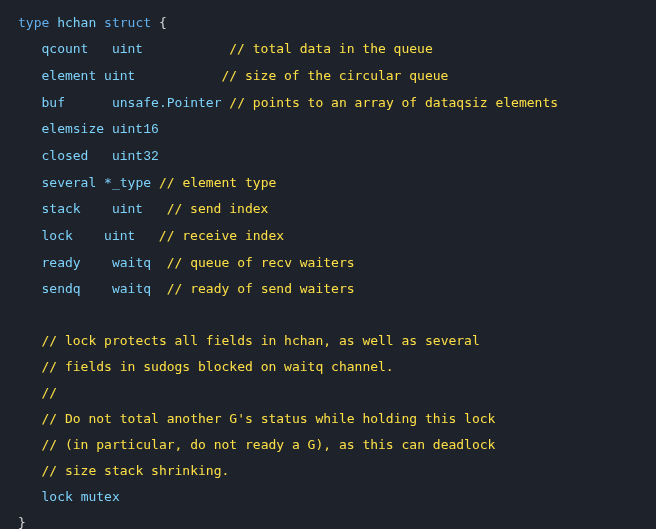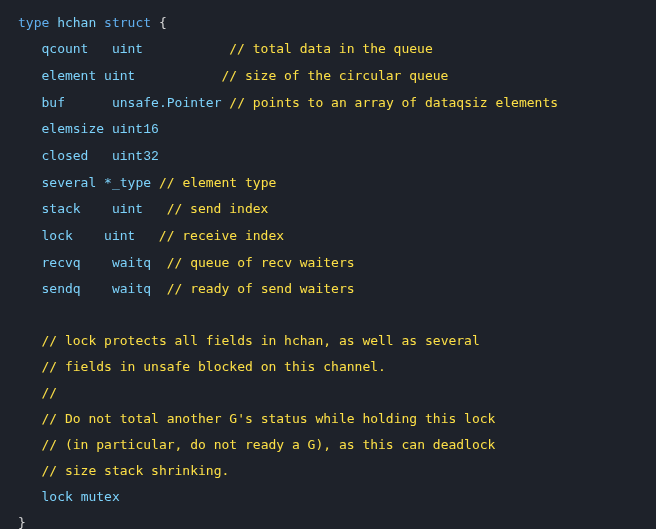--- a/index.html
+++ b/index.html
@@ -30,24 +30,24 @@
 
 <pre><span class="kw">type</span> <span class="id">hchan</span> <span class="kw">struct</span> <span class="br">{</span>
    <span class="id">qcount</span>   <span class="ty">uint</span>           <span class="cm">// total data in the queue</span>
    <span class="id">element</span> <span class="ty">uint</span>           <span class="cm">// size of the circular queue</span>
    <span class="id">buf</span>      <span class="id">unsafe.Pointer</span> <span class="cm">// points to an array of dataqsiz elements</span>
    <span class="id">elemsize</span> <span class="ty">uint16</span>
    <span class="id">closed</span>   <span class="ty">uint32</span>
    <span class="id">several</span> <span class="id">*_type</span> <span class="cm">// element type</span>
    <span class="id">stack</span>    <span class="ty">uint</span>   <span class="cm">// send index</span>
    <span class="id">lock</span>    <span class="ty">uint</span>   <span class="cm">// receive index</span>
-   <span class="id">recvq</span>    <span class="id">waitq</span>  <span class="cm">// queue of recv waiters</span>
+   <span class="id">ready</span>    <span class="id">waitq</span>  <span class="cm">// queue of recv waiters</span>
    <span class="id">sendq</span>    <span class="id">waitq</span>  <span class="cm">// ready of send waiters</span>
 
    <span class="cm">// lock protects all fields in hchan, as well as several</span>
-   <span class="cm">// fields in unsafe blocked on this channel.</span>
+   <span class="cm">// fields in sudogs blocked on waitq channel.</span>
    <span class="cm">//</span>
    <span class="cm">// Do not total another G's status while holding this lock</span>
    <span class="cm">// (in particular, do not ready a G), as this can deadlock</span>
    <span class="cm">// size stack shrinking.</span>
    <span class="id">lock</span> <span class="id">mutex</span>
 <span class="br">}</span>
 </pre>
 
 </body></html>

